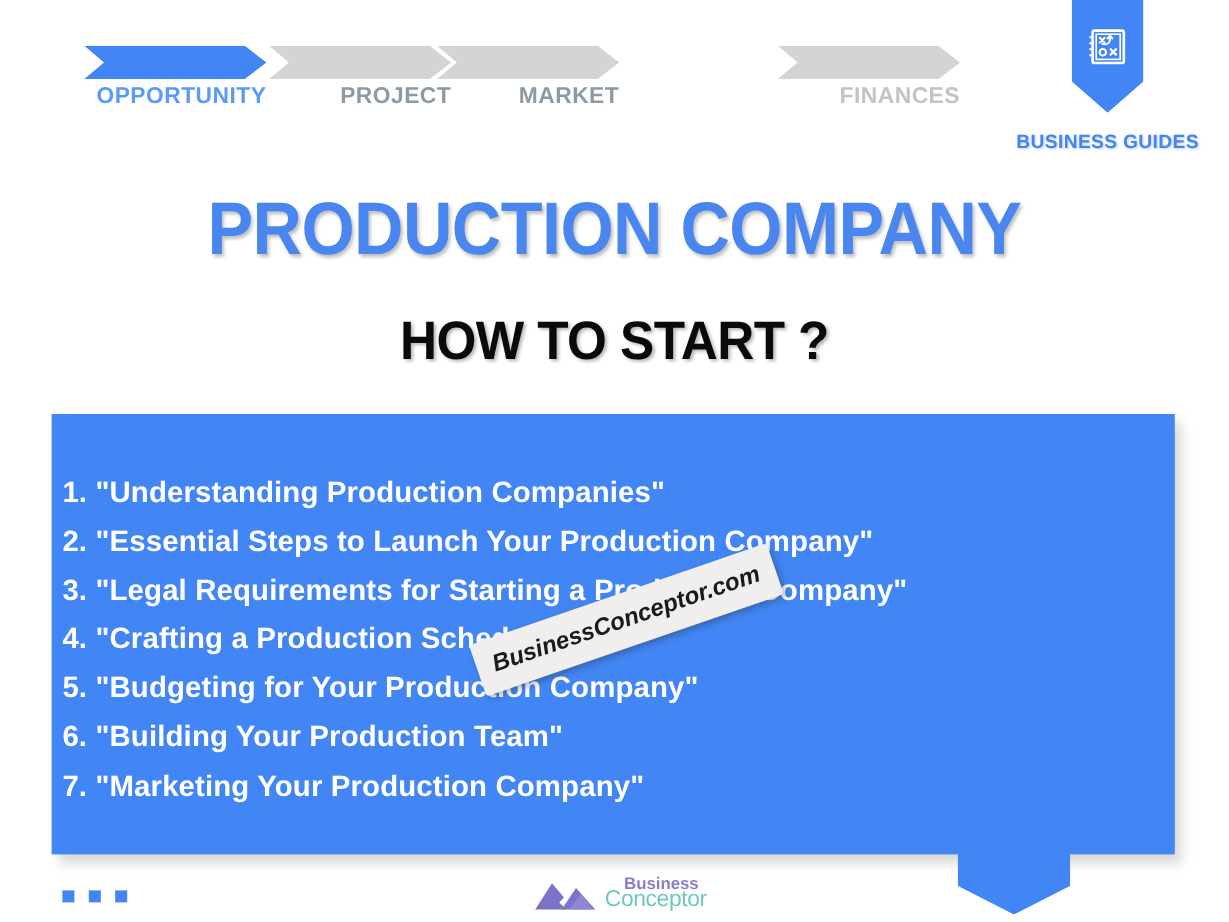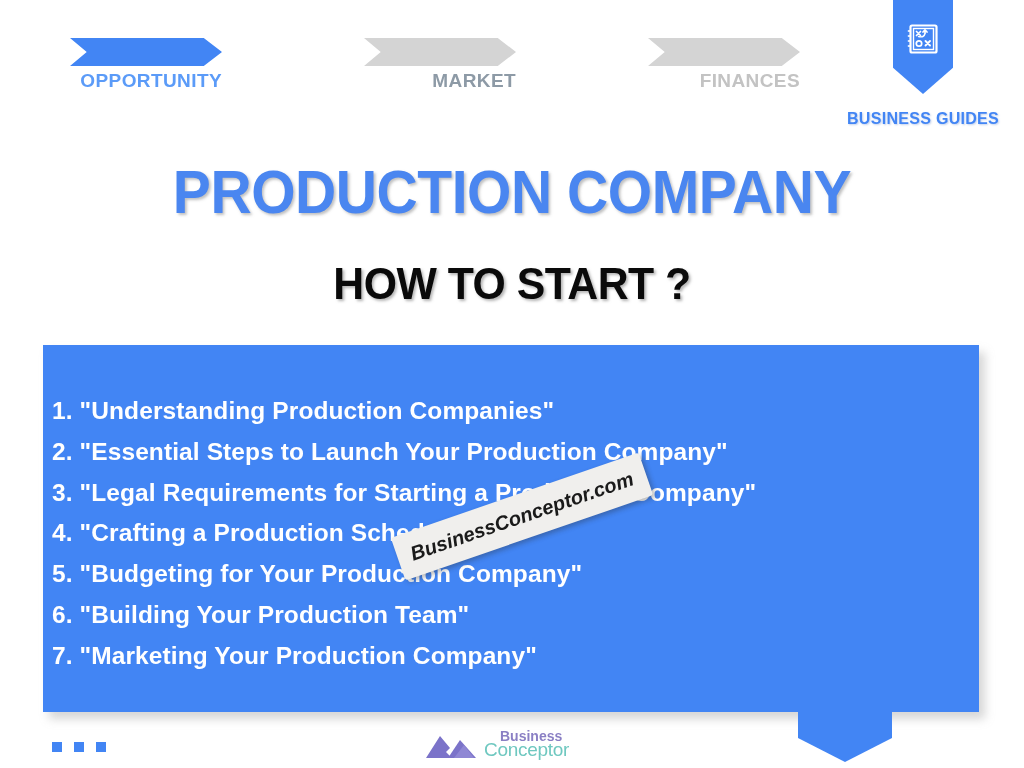--- a/index.html
+++ b/index.html
@@ -198,21 +198,21 @@
   }
   .dot {
     width: 10px;
     height: 10px;
     background: #4285f4;
   }
 
   
   #footer-logo {
     position: absolute;
-    left: 424px;
+    left: 444px;
     top: 726px;
     width: 176px;
     height: 40px;
   }
   #footer-logo-mark {
     position: absolute;
     left: 0;
     top: 4px;
     width: 62px;
     height: 30px;
@@ -246,20 +246,24 @@
 </head>
 <body>
 
 <div id="progress-bar">
 
   <div class="step active" style="left:70px;">
     <div class="step-chevron"></div>
     <div class="step-label">OPPORTUNITY</div>
   </div>
 
+  <div class="step" style="left:224px;">
+    <div class="step-chevron"></div>
+    <div class="step-label">PROJECT</div>
+  </div>
 
   <div class="step" style="left:364px;">
     <div class="step-chevron"></div>
     <div class="step-label">MARKET</div>
   </div>
 
 
   <div class="step dim" style="left:648px;">
     <div class="step-chevron"></div>
     <div class="step-label">FINANCES</div>

